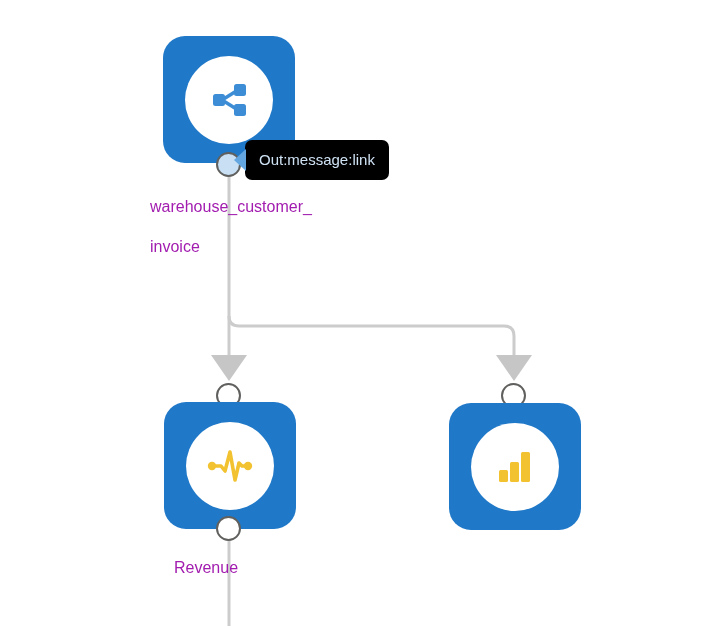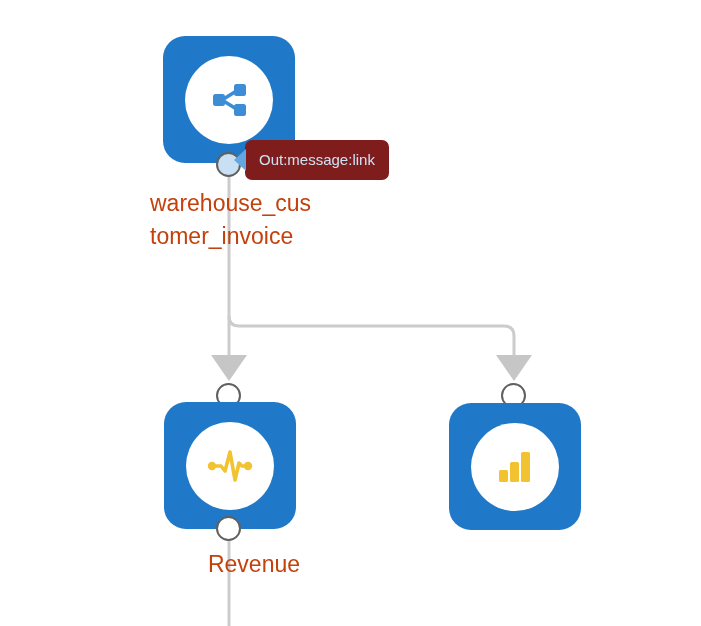--- a/index.html
+++ b/index.html
@@ -52,33 +52,33 @@
     border-radius: 50%;
     background: #ffffff;
     border: 2px solid #60605f;
     box-sizing: border-box;
   }
   .port.highlight {
     background: #c8dff4;
   }
   .node-label {
     position: absolute;
-    font-size: 23px;
-    line-height: 33px;
-    color: #c2410c;
+    font-size: 16px;
+    line-height: 40px;
+    color: #a21caf;
     text-align: left;
     white-space: normal;
     word-break: break-word;
   }
   .node-label.center {
-    text-align: center;
+    text-align: left;
   }
   .tooltip {
     position: absolute;
-    background: #7f1d1d;
+    background: #000000;
     border-radius: 7px;
     color: #cfe2f4;
     font-size: 15px;
     line-height: 40px;
     height: 40px;
     padding: 0 14px;
     white-space: nowrap;
   }
   .tooltip-arrow {
     position: absolute;

